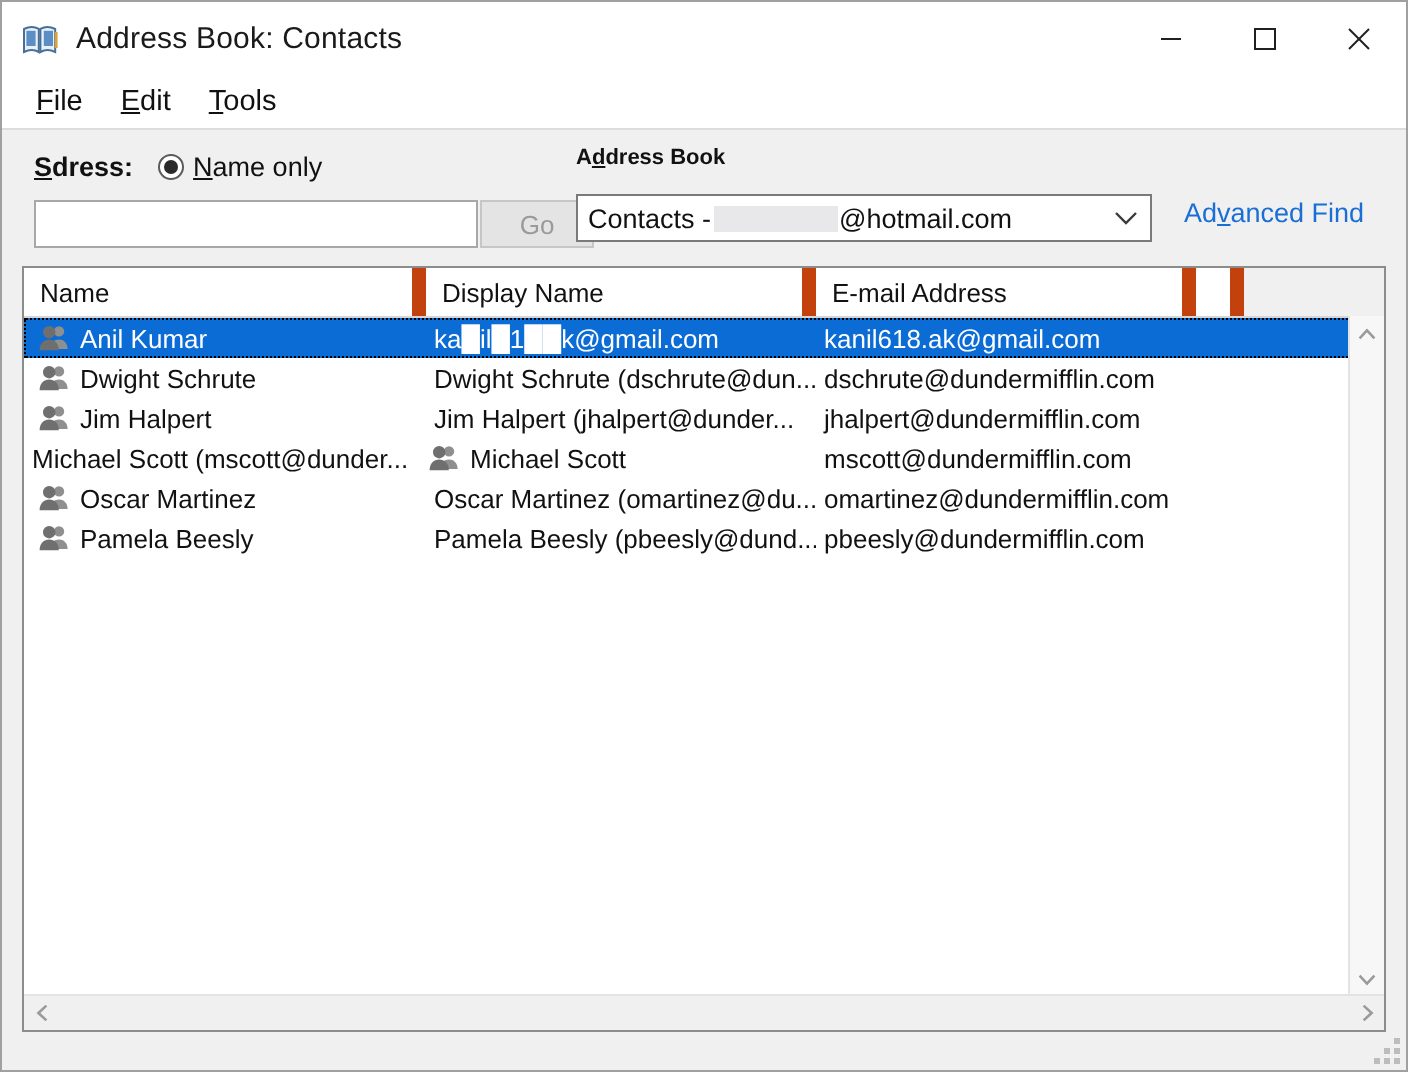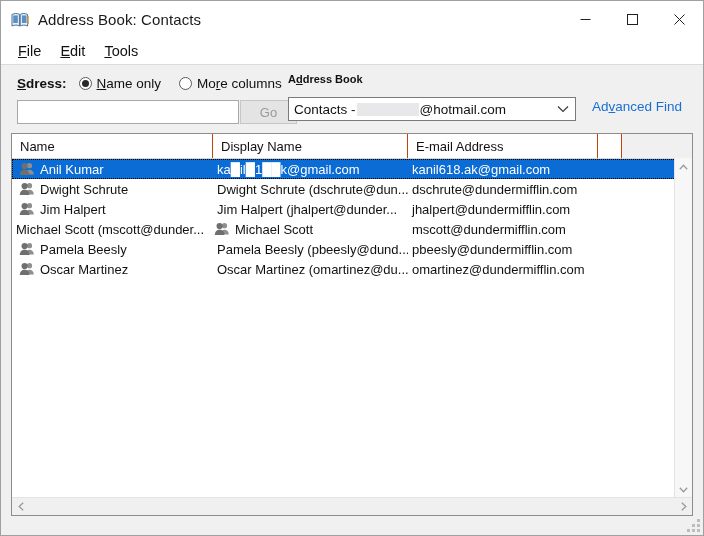--- a/index.html
+++ b/index.html
@@ -146,21 +146,21 @@
     height: 24px; flex: 0 0 24px;
     display: flex;
     background: #ffffff;
     border-bottom: 1px solid #d6d6d6;
     position: relative;
   }
   .hcell {
     font-size: 13px; color: #111;
     display: flex; align-items: center;
     padding-left: 8px;
-    border-right: 1px solid #c2410c;
+    border-right: 7px solid #c2410c;
     box-sizing: border-box;
     background: #ffffff;
     position: relative;
   }
   .hcell.h-name { width: 201px; }
   .hcell.h-display { width: 195px; }
   .hcell.h-email { width: 190px; }
   .hcell.h-extra { width: 24px; }
   .hcell.h-fill { flex: 1; background: #f0f0f0; border-right: none; }
   .rows {
@@ -250,24 +250,20 @@
   <div class="toolbar">
 
     <div class="row1">
       <div class="search-label"><span class="acc">S</span><span>dress:</span></div>
 
       <div class="radio-wrap">
         <span class="radio on"></span>
         <span><span class="acc">N</span><span>ame only</span></span>
       </div>
 
-      <div class="radio-wrap">
-        <span class="radio"></span>
-        <span><span>Mo</span><span class="acc">r</span><span>e columns</span></span>
-      </div>
     </div>
 
     <div class="ab-label"><span>A</span><span class="acc">d</span><span>dress Book</span></div>
 
     <div class="row2">
       <input class="search-input" type="text" value="" style="">
       <div class="go-btn">Go</div>
     </div>
 
     <div class="combo">
@@ -363,40 +359,40 @@
       <div class="row">
         <div class="cell c-name">
           <span class="person-icon">
             <svg width="16" height="15" viewBox="0 0 16 15">
               <circle cx="10.5" cy="4.2" r="2.6" fill="#8f8f8f"></circle>
               <path d="M6.2 13 C6.2 9.8 8.2 8.2 10.5 8.2 C12.8 8.2 14.8 9.8 14.8 13 Z" fill="#8f8f8f"></path>
               <circle cx="5.6" cy="4.6" r="3.1" fill="#6f6f6f"></circle>
               <path d="M0.8 13.6 C0.8 10 3 8.2 5.6 8.2 C8.2 8.2 10.4 10 10.4 13.6 Z" fill="#6f6f6f"></path>
             </svg>
           </span>
+          <span>Oscar Martinez</span>
+        </div>
+        <div class="cell c-display">Oscar Martinez (omartinez@du...</div>
+        <div class="cell c-email">omartinez@dundermifflin.com</div>
+      </div>
+
+      <div class="row">
+        <div class="cell c-name">
+          <span class="person-icon">
+            <svg width="16" height="15" viewBox="0 0 16 15">
+              <circle cx="10.5" cy="4.2" r="2.6" fill="#8f8f8f"></circle>
+              <path d="M6.2 13 C6.2 9.8 8.2 8.2 10.5 8.2 C12.8 8.2 14.8 9.8 14.8 13 Z" fill="#8f8f8f"></path>
+              <circle cx="5.6" cy="4.6" r="3.1" fill="#6f6f6f"></circle>
+              <path d="M0.8 13.6 C0.8 10 3 8.2 5.6 8.2 C8.2 8.2 10.4 10 10.4 13.6 Z" fill="#6f6f6f"></path>
+            </svg>
+          </span>
           <span>Pamela Beesly</span>
         </div>
         <div class="cell c-display">Pamela Beesly (pbeesly@dund...</div>
         <div class="cell c-email">pbeesly@dundermifflin.com</div>
-      </div>
-
-      <div class="row">
-        <div class="cell c-name">
-          <span class="person-icon">
-            <svg width="16" height="15" viewBox="0 0 16 15">
-              <circle cx="10.5" cy="4.2" r="2.6" fill="#8f8f8f"></circle>
-              <path d="M6.2 13 C6.2 9.8 8.2 8.2 10.5 8.2 C12.8 8.2 14.8 9.8 14.8 13 Z" fill="#8f8f8f"></path>
-              <circle cx="5.6" cy="4.6" r="3.1" fill="#6f6f6f"></circle>
-              <path d="M0.8 13.6 C0.8 10 3 8.2 5.6 8.2 C8.2 8.2 10.4 10 10.4 13.6 Z" fill="#6f6f6f"></path>
-            </svg>
-          </span>
-          <span>Oscar Martinez</span>
-        </div>
-        <div class="cell c-display">Oscar Martinez (omartinez@du...</div>
-        <div class="cell c-email">omartinez@dundermifflin.com</div>
       </div>
 
     </div>
 
     <div class="vscroll">
       <div class="sb-arrow">
         <svg width="9" height="6" viewBox="0 0 9 6">
             <polyline points="0.8,5.2 4.5,1.2 8.2,5.2" fill="none" stroke="currentColor" stroke-width="1.3"></polyline>
           </svg>
       </div>

